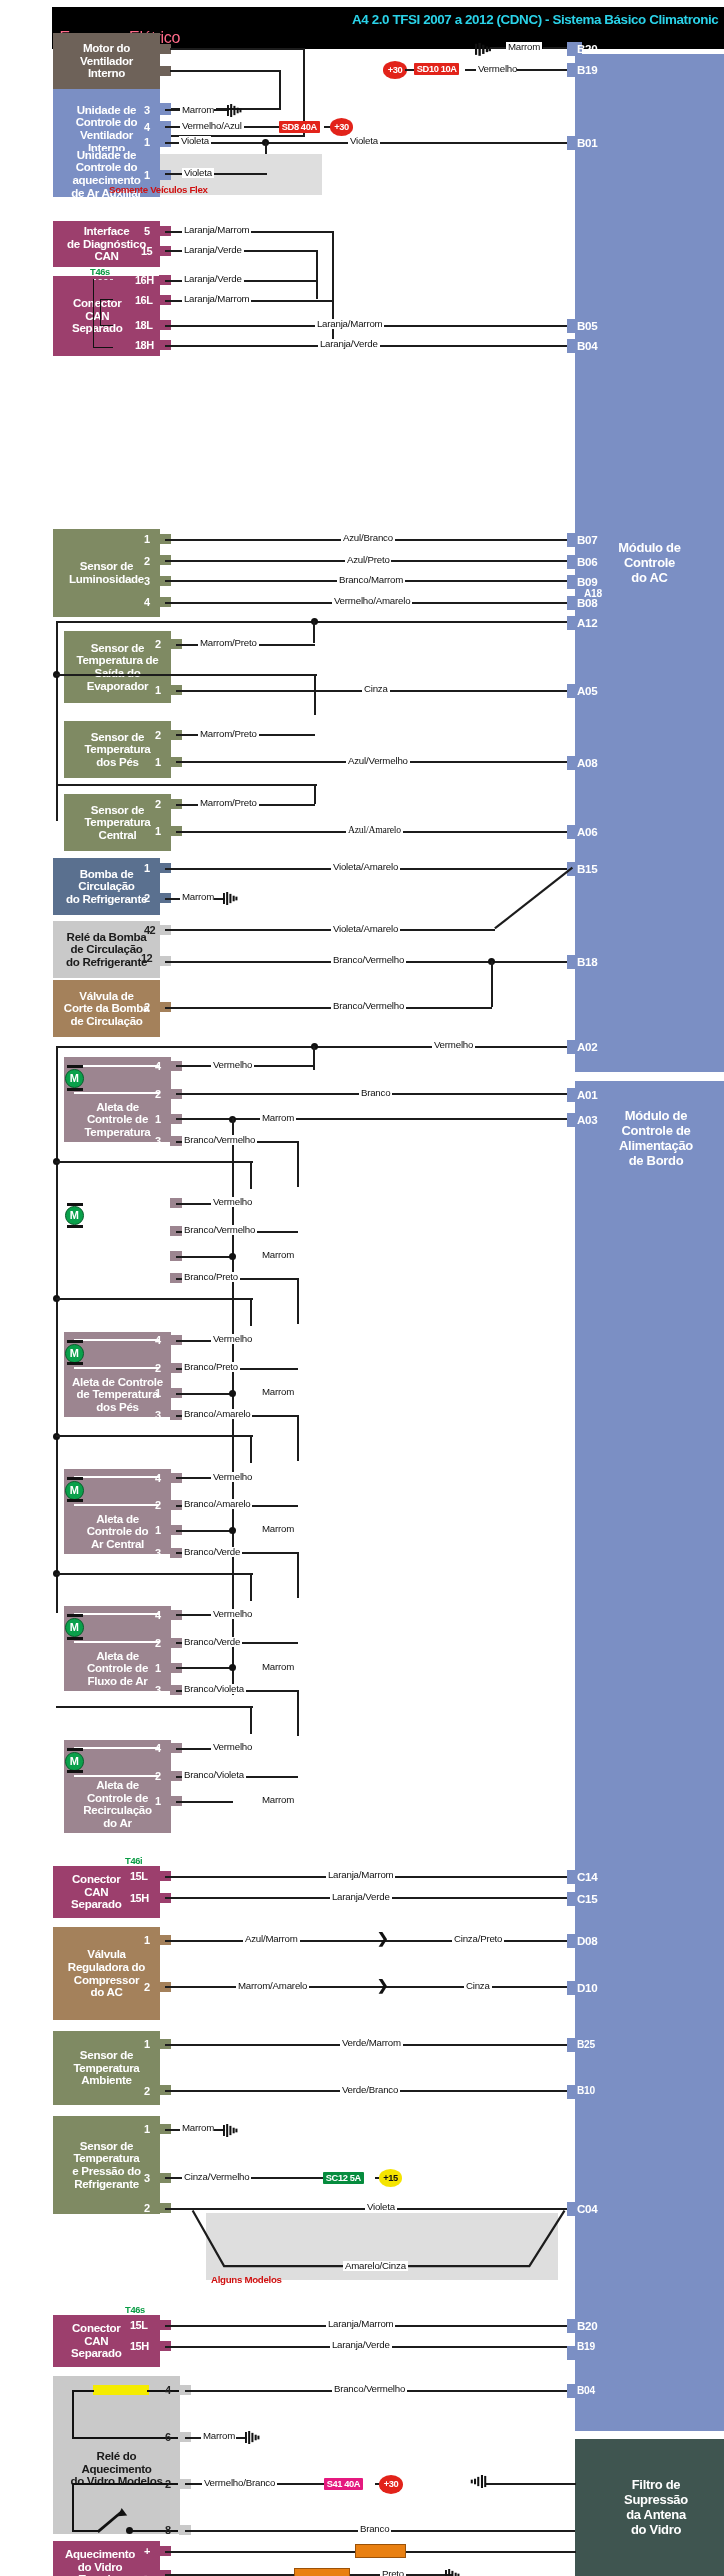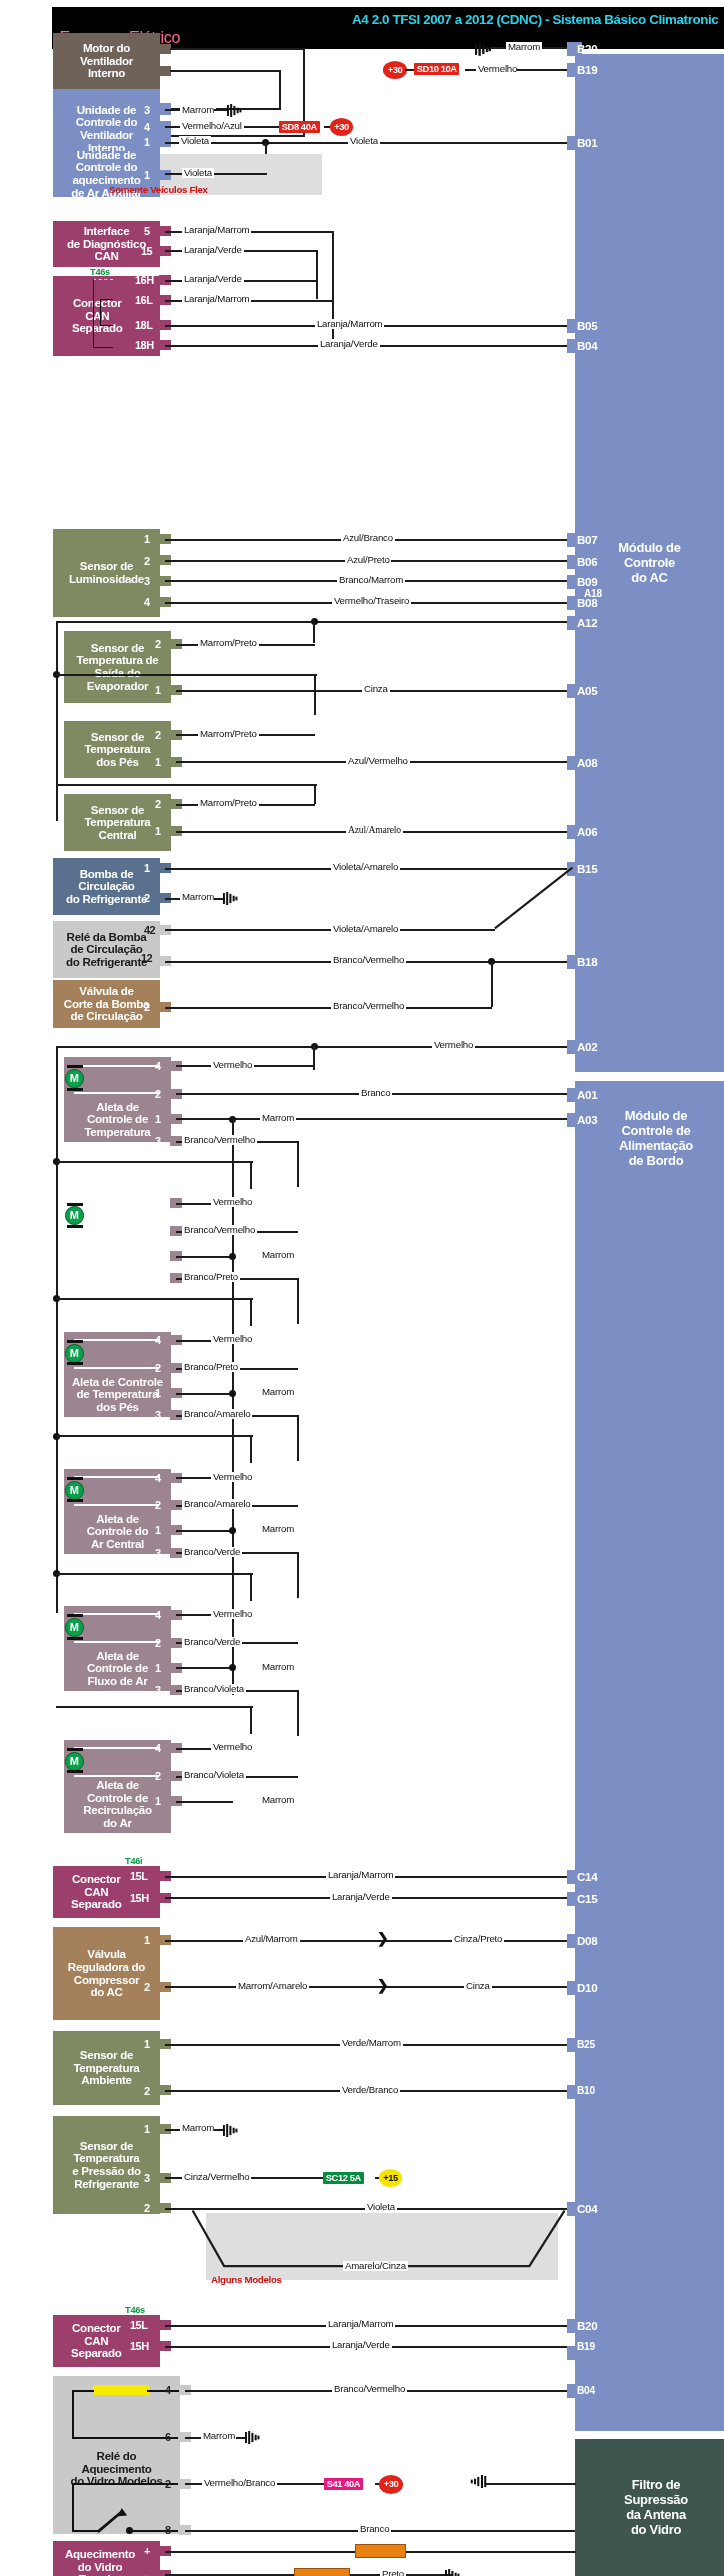--- a/index.html
+++ b/index.html
@@ -356,21 +356,21 @@
   <div class="tab" style="left:159px;top:576px;background:#7f8a63;"></div>
   <div class="h" style="left:165px;top:580px;width:411px;"></div>
   <div class="wl" style="left:337px;top:575px;">Branco/Marrom</div>
   <div class="term" style="left:567px;top:575px;"></div>
   <div class="termlbl" style="left:577px;top:575px;">B09</div>
   <div class="termlbl sm" style="left:584px;top:572px;margin-top:16px;">A18</div>
 
   <div class="pin" style="left:144px;top:596px;">4</div>
   <div class="tab" style="left:159px;top:597px;background:#7f8a63;"></div>
   <div class="h" style="left:165px;top:602px;width:411px;"></div>
-  <div class="wl" style="left:332px;top:596px;">Vermelho/Traseiro</div>
+  <div class="wl" style="left:332px;top:596px;">Vermelho/Amarelo</div>
   <div class="term" style="left:567px;top:596px;"></div>
   <div class="termlbl" style="left:577px;top:596px;">B08</div>
 
   <div class="h" style="left:56px;top:621px;width:520px;"></div>
   <div class="dot" style="left:311px;top:618px;"></div>
   <div class="term" style="left:567px;top:616px;"></div>
   <div class="termlbl" style="left:577px;top:616px;">A12</div>
   <div class="v" style="left:56px;top:621px;height:200px;"></div>
 
   <div class="blk" style="left:64px;top:631px;width:107px;height:72px;background:#7f8a63;flex-direction:column;">
@@ -478,21 +478,21 @@
 
   <div class="pin dk" style="left:141px;top:952px;">12</div>
   <div class="tab" style="left:159px;top:956px;background:#c9c9c9;"></div>
   <div class="h" style="left:165px;top:961px;width:411px;"></div>
   <div class="wl" style="left:331px;top:955px;">Branco/Vermelho</div>
   <div class="dot" style="left:488px;top:958px;"></div>
   <div class="v" style="left:491px;top:961px;height:46px;"></div>
   <div class="term" style="left:567px;top:955px;"></div>
   <div class="termlbl" style="left:577px;top:955px;">B18</div>
 
-  <div class="blk" style="left:53px;top:980px;width:107px;height:48px;background:#a4815b;flex-direction:column;">
+  <div class="blk" style="left:53px;top:980px;width:107px;height:57px;background:#a4815b;flex-direction:column;">
     <span>Válvula de</span>
     <span class="small">Corte da Bomba</span>
     <span>de Circulação</span>
   </div>
   <div class="pin" style="left:144px;top:1001px;">2</div>
   <div class="tab" style="left:159px;top:1002px;background:#a4815b;"></div>
   <div class="h" style="left:165px;top:1007px;width:327px;"></div>
   <div class="wl" style="left:331px;top:1001px;">Branco/Vermelho</div>
 
   <div class="h" style="left:56px;top:1046px;width:520px;"></div>

